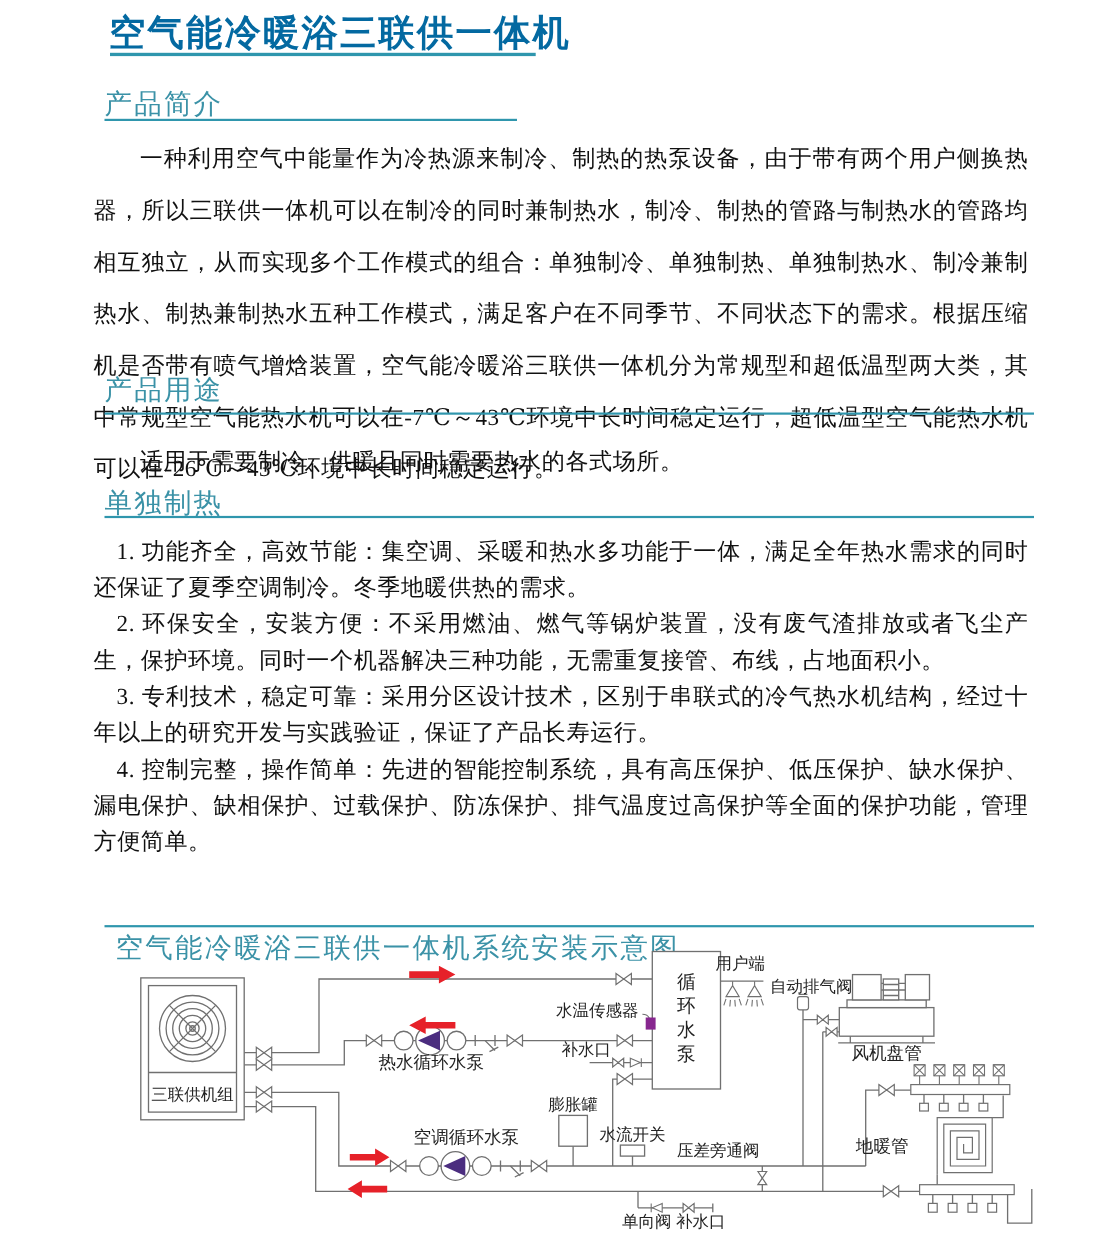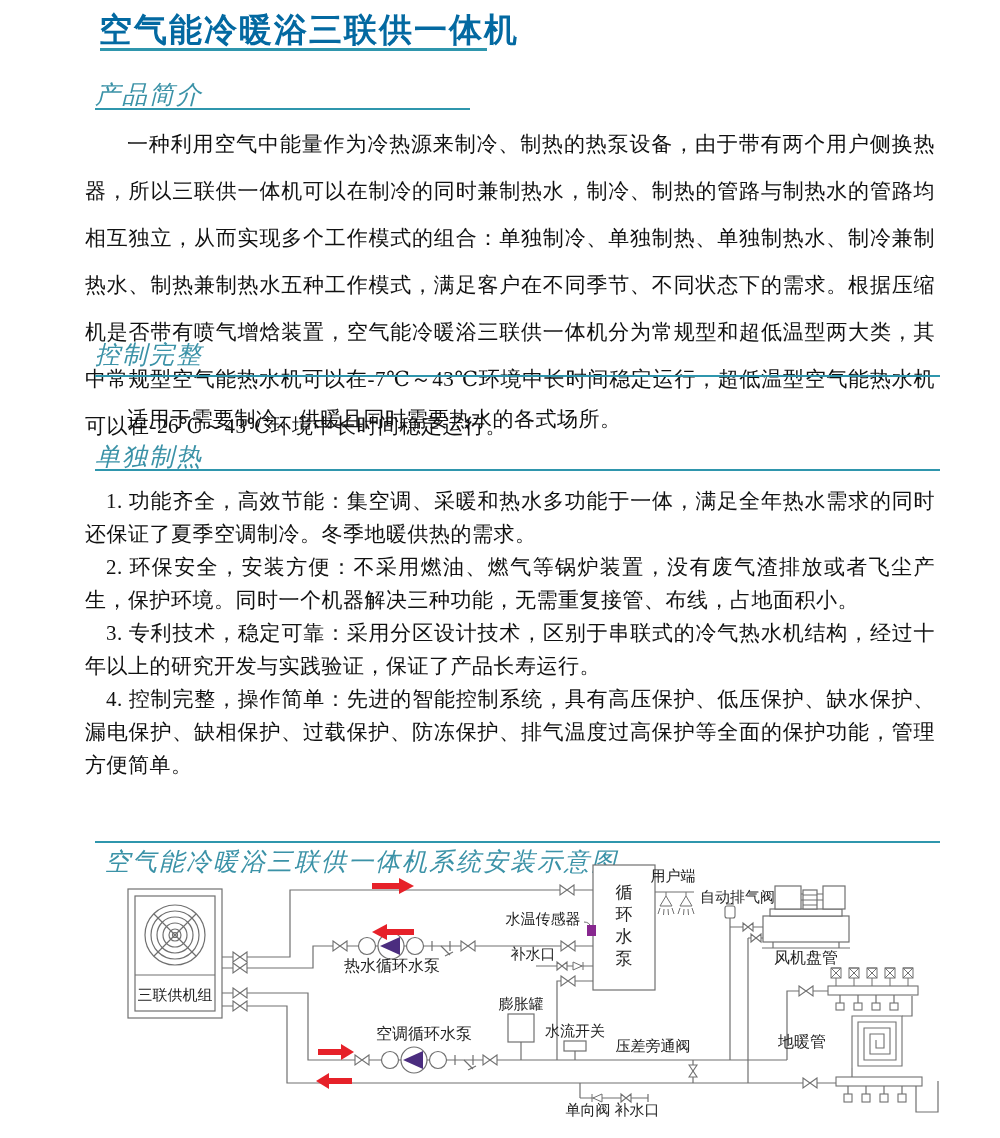--- a/index.html
+++ b/index.html
@@ -11,21 +11,21 @@
   .abs{position:absolute;}
   h1.page-title{
     margin:0;position:absolute;top:8px;left:99px;
     font-family:"Liberation Sans","DejaVu Sans",sans-serif;
     font-size:33px;font-weight:bold;color:#0369a1;letter-spacing:2px;
   }
   .rule{position:absolute;background:#2f96ad;height:2px;}
   .rule-title{top:48px;left:100px;width:387px;height:3px;}
   h2.sec{
     margin:0;position:absolute;left:95px;
-    font-size:25px;font-weight:normal;color:#3b92a7;letter-spacing:2px;font-style:italic;
+    font-size:25px;font-weight:normal;color:#3b92a7;letter-spacing:2px;
   }
   p.body{
     margin:0;position:absolute;left:85px;width:850px;
     font-size:21px;line-height:47px;text-align:justify;letter-spacing:0.5px;
   }
   .indent2{text-indent:2em;}
   .features{position:absolute;top:485px;left:85px;width:850px;}
   .features p{
     margin:0;font-size:21px;line-height:33px;text-align:justify;
     text-indent:1em;letter-spacing:0.5px;
@@ -41,21 +41,21 @@
 
 <div class="page">
 
   <h1 class="page-title">空气能冷暖浴三联供一体机</h1>
   <div class="rule rule-title"></div>
 
   <h2 class="sec" style="top:78px">产品简介</h2>
   <div class="rule" style="top:108px;left:95px;width:375px"></div>
   <p class="body indent2" style="top:121px">一种利用空气中能量作为冷热源来制冷、制热的热泵设备，由于带有两个用户侧换热器，所以三联供一体机可以在制冷的同时兼制热水，制冷、制热的管路与制热水的管路均相互独立，从而实现多个工作模式的组合：单独制冷、单独制热、单独制热水、制冷兼制热水、制热兼制热水五种工作模式，满足客户在不同季节、不同状态下的需求。根据压缩机是否带有喷气增焓装置，空气能冷暖浴三联供一体机分为常规型和超低温型两大类，其中常规型空气能热水机可以在-7℃～43℃环境中长时间稳定运行，超低温型空气能热水机可以在-26℃～43℃环境中长时间稳定运行。</p>
 
-  <h2 class="sec" style="top:338px">控制完整</h2>
+  <h2 class="sec" style="top:338px">产品用途</h2>
   <div class="rule" style="top:375px;left:95px;width:845px"></div>
   <p class="body indent2" style="top:396px">适用于需要制冷、供暖且同时需要热水的各式场所。</p>
 
   <h2 class="sec" style="top:440px">单独制热</h2>
   <div class="rule" style="top:469px;left:95px;width:845px"></div>
   <div class="features">
     <p>1. 功能齐全，高效节能：集空调、采暖和热水多功能于一体，满足全年热水需求的同时还保证了夏季空调制冷。冬季地暖供热的需求。</p>
     <p>2. 环保安全，安装方便：不采用燃油、燃气等锅炉装置，没有废气渣排放或者飞尘产生，保护环境。同时一个机器解决三种功能，无需重复接管、布线，占地面积小。</p>
     <p>3. 专利技术，稳定可靠：采用分区设计技术，区别于串联式的冷气热水机结构，经过十年以上的研究开发与实践验证，保证了产品长寿运行。</p>
     <p>4. 控制完整，操作简单：先进的智能控制系统，具有高压保护、低压保护、缺水保护、漏电保护、缺相保护、过载保护、防冻保护、排气温度过高保护等全面的保护功能，管理方便简单。</p>

